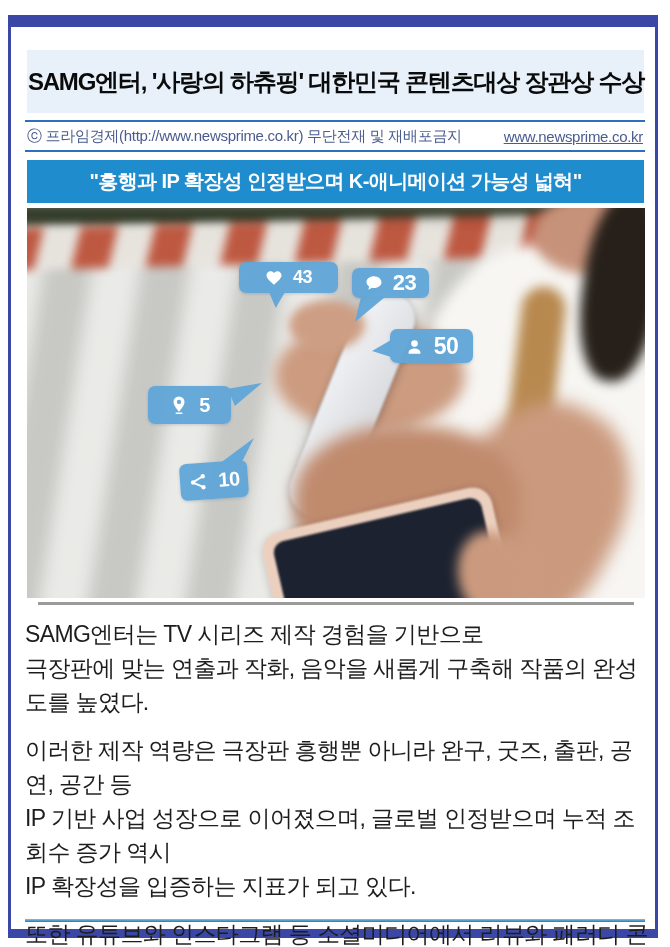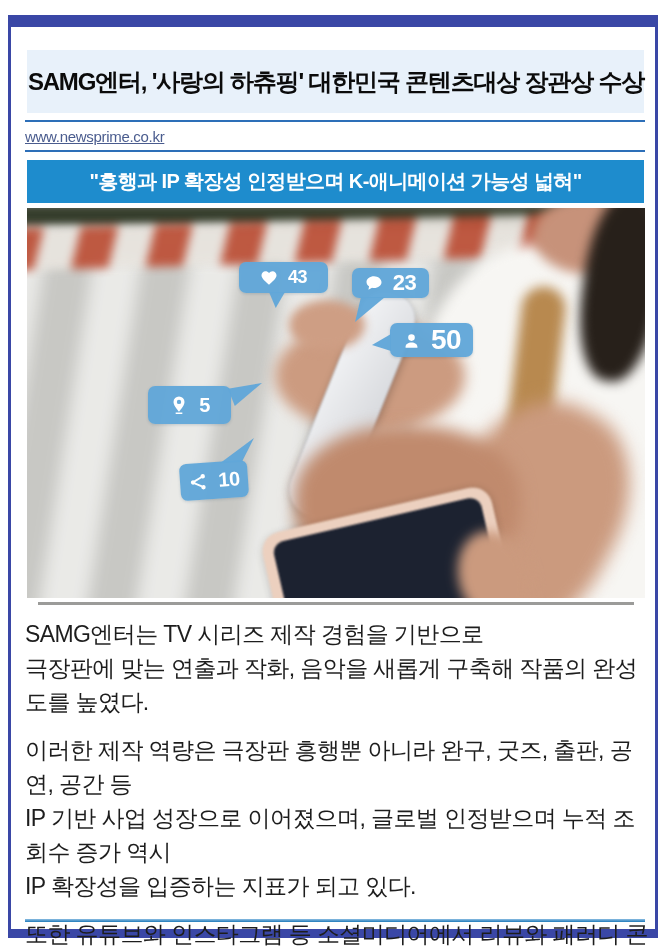--- a/index.html
+++ b/index.html
@@ -79,30 +79,30 @@
     border-radius:50%;filter:blur(6px);transform:rotate(-18deg);}
   
   .badge{
     position:absolute;display:flex;align-items:center;justify-content:center;gap:10px;
     background:rgba(97,167,217,.96);color:#fff;border-radius:7px;z-index:6;
     box-shadow:0 1px 3px rgba(40,80,110,.2);
   }
   .badge svg{fill:#ffffff;display:block;}
   .badge .cnt{font-weight:700;letter-spacing:-0.5px;}
   .tail{position:absolute;background:rgba(97,167,217,.96);}
-  .b-heart{left:212px;top:54px;width:89px;height:31px;font-size:18px;}
+  .b-heart{left:212px;top:54px;width:99px;height:31px;font-size:18px;}
   .b-heart .tail{left:30px;top:calc(100% - 1px);width:16px;height:16px;
     clip-path:polygon(0 0,100% 0,42% 100%);}
   .b-chat{left:325px;top:60px;width:77px;height:30px;font-size:22px;}
   .b-chat .tail{left:3px;top:calc(100% - 1px);width:30px;height:25px;
     clip-path:polygon(20% 0,100% 0,0 100%);}
   .b-video{left:110px;top:112px;width:86px;height:38px;font-size:20px;}
   .b-video .tail{left:52%;top:calc(100% - 1px);width:28px;height:32px;
     clip-path:polygon(0 0,88% 0,100% 100%);}
-  .b-user{left:363px;top:115px;width:83px;height:34px;font-size:28px;}
+  .b-user{left:363px;top:121px;width:83px;height:34px;font-size:23px;}
   .b-user .tail{left:-18px;top:11px;width:19px;height:17px;
     clip-path:polygon(100% 0,100% 100%,0 65%);}
   .b-pin{left:121px;top:178px;width:83px;height:38px;font-size:20px;}
   .b-pin .tail{left:calc(100% - 3px);top:-3px;width:34px;height:23px;
     clip-path:polygon(0 25%,100% 0,20% 100%);}
   .b-share{left:153px;top:254px;width:68px;height:37px;font-size:20px;transform:rotate(-4deg);}
   .b-share .tail{left:60%;top:-21px;width:36px;height:23px;
     clip-path:polygon(0 100%,100% 0,62% 100%);}
   
   .gray-rule{position:absolute;left:38px;top:602px;width:596px;height:3px;background:#9b9b99;}
@@ -119,20 +119,21 @@
 </head>
 <body>
 
 <div class="frame"></div>
 
 <div class="title-box">
   <h1>SAMG엔터, '사랑의 하츄핑' 대한민국 콘텐츠대상 장관상 수상</h1>
 </div>
 
 <div class="copy-row">
+  <span class="left">ⓒ 프라임경제(http://www.newsprime.co.kr) 무단전재 및 재배포금지</span>
   <span class="right">www.newsprime.co.kr</span>
 </div>
 
 <div class="banner">
   <span class="txt">"흥행과 IP 확장성 인정받으며 K-애니메이션 가능성 넓혀"</span>
 </div>
 
 <div class="photo">
   <div class="layer ph-road"></div>
   <div class="layer ph-trees"></div>

